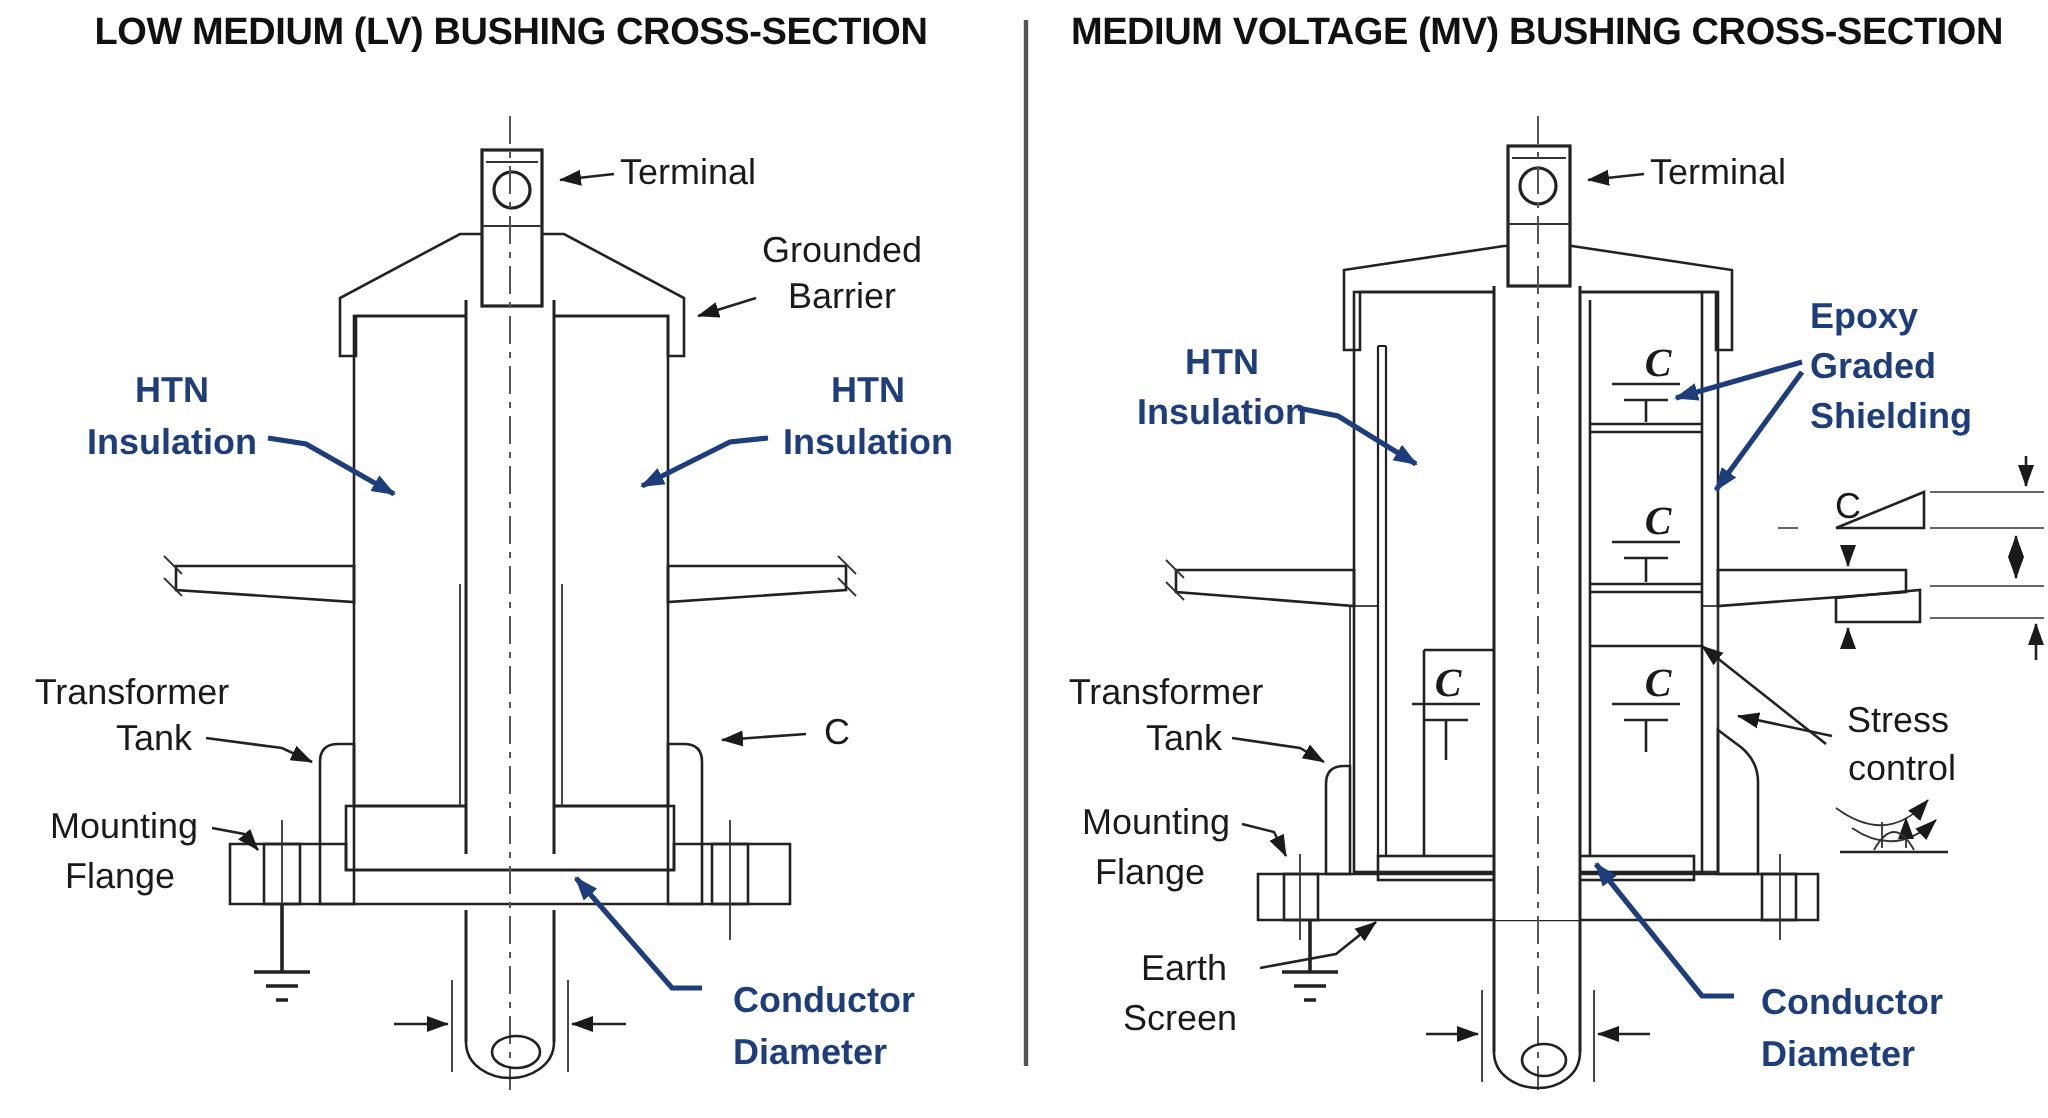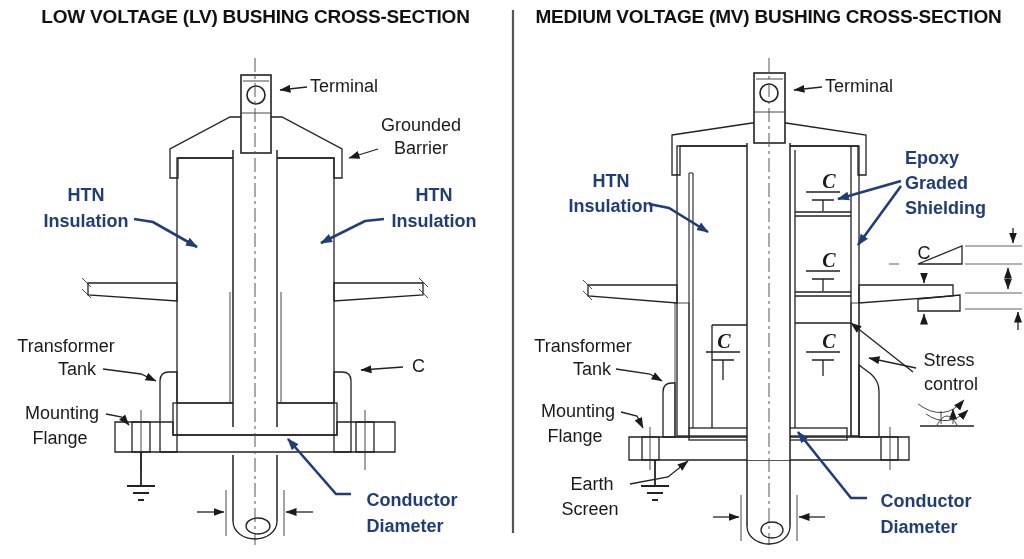--- a/index.html
+++ b/index.html
@@ -16,21 +16,21 @@
   .ldr{stroke:#222;stroke-width:1.3;fill:none;}
   .ldrb{stroke:#1e3d7b;stroke-width:2.6;fill:none;}
   .thin{stroke:#333;stroke-width:0.9;fill:none;}
   .cl{stroke:#555;stroke-width:1;fill:none;stroke-dasharray:14 4 3 4;}
 </style>
 </head>
 <body>
 
 <div id="canvas">
 
-  <div class="title" style="left:0;">LOW VOLTAGE (LV) BUSHING CROSS-SECTION</div>
+  <div class="title" style="left:0;">LOW MEDIUM (LV) BUSHING CROSS-SECTION</div>
   <div class="title" style="left:513px;">MEDIUM VOLTAGE (MV) BUSHING CROSS-SECTION</div>
 
   <svg width="1024" height="559" viewBox="0 0 1024 559">
     <defs>
       <pattern id="hf" width="6.5" height="6.5" patternUnits="userSpaceOnUse">
         <path d="M0,6.5 L6.5,0 M-1.6,1.6 L1.6,-1.6 M4.9,8.1 L8.1,4.9" stroke="#4a4a4a" stroke-width="0.9" fill="none"></path>
       </pattern>
       <pattern id="hb" width="6.5" height="6.5" patternUnits="userSpaceOnUse">
         <path d="M0,0 L6.5,6.5 M-1.6,4.9 L1.6,8.1 M4.9,-1.6 L8.1,1.6" stroke="#4a4a4a" stroke-width="0.9" fill="none"></path>
       </pattern>

